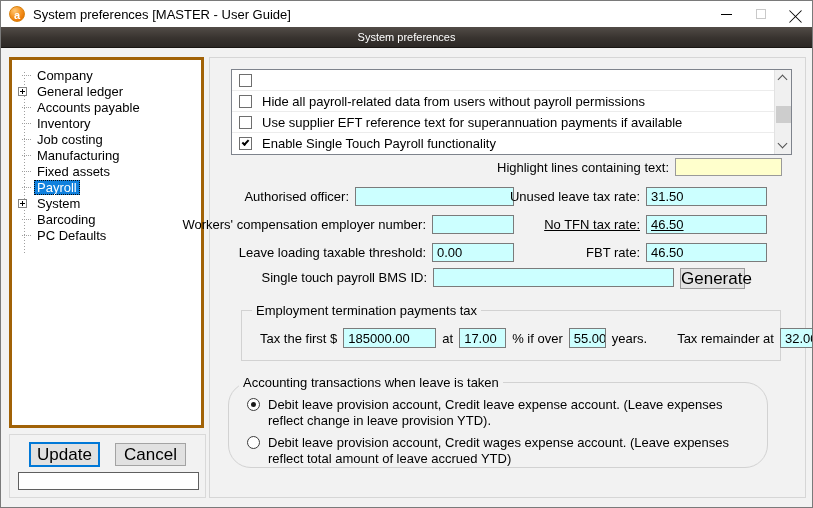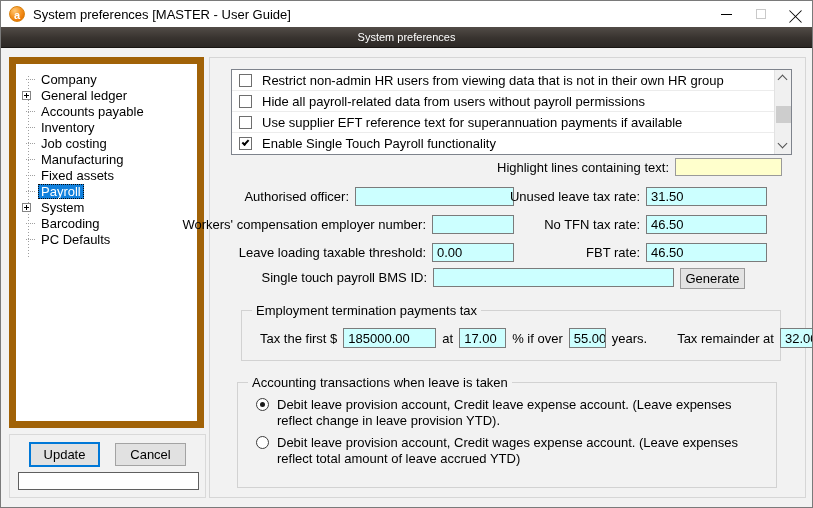--- a/index.html
+++ b/index.html
@@ -34,21 +34,21 @@
     height: 21px; text-align: center; color: #fff; font-size: 11px; line-height: 20px;
     background: linear-gradient(180deg, #524c47 0%, #38332f 55%, #2c2825 100%);
     border-bottom: 1px solid #191613;
   }
   
   .content { position: relative; width: 811px; height: 459px; background:#f2f2f2; }
 
   
   .tree-panel {
     position:absolute; left:8px; top:9px; width:195px; height:371px;
-    background:#fff; border:7px solid #a16207; padding:7px 2px 0 4px; overflow:hidden;
+    background:#fff; border:3px solid #a16207; padding:7px 2px 0 4px; overflow:hidden;
   }
   .tree-rail { position:absolute; left:12px; top:12px; width:1px; height:182px;
     background-image: repeating-linear-gradient(#9f9f9f 0 1px, transparent 1px 3px); }
   .tree-item { display:flex; align-items:center; height:16px; position:relative; }
   .tree-item .marker { width:18px; display:flex; align-items:center; justify-content:flex-start; flex:0 0 18px; }
   .tree-item .marker::before { content:""; display:block; margin-left:6px; width:9px; border-top:1px dotted #9f9f9f; }
   .tree-item.expandable .marker::before { display:none; }
   .tree-item.expandable .marker .plusbox {
     position:relative; margin-left:2px; width:9px; height:9px; background:#fff; border:1px solid #848484;
   }
@@ -57,21 +57,21 @@
   }
   .tree-item.expandable .marker .plusbox::after {
     content:""; position:absolute; left:3px; top:1px; width:1px; height:5px; background:#000;
   }
   .tree-item .t-label { padding:0 3px; line-height:15px; white-space:nowrap; }
   .tree-item.selected .t-label { background:#1080dd; color:#ffffff; outline:1px dotted #0a0a0a; outline-offset:-1px; }
 
   
   .actions-box { position:absolute; left:8px; top:386px; width:197px; height:64px;
     border:1px solid #d9d9d9; background:#f2f2f2; }
-  .btn { font-family:"Liberation Sans",sans-serif; font-size:13px; background:#e1e1e1; cursor:default; }
+  .btn { font-family:"Liberation Sans",sans-serif; font-size:17px; background:#e1e1e1; cursor:default; }
   .btn-update { position:absolute; left:19px; top:7px; width:71px; height:25px; border:2px solid #0078d7; }
   .btn-cancel { position:absolute; left:105px; top:8px; width:71px; height:23px; border:1px solid #a3a3a3; }
   .status-input { position:absolute; left:8px; top:37px; width:181px; height:18px;
     border:1px solid #5f5f5f; background:#fff; font-size:13px; padding-left:3px; }
 
   
   .main-panel { position:absolute; left:208px; top:9px; width:597px; height:441px;
     border:1px solid #d6d6d6; background:#f2f2f2; }
 
   
@@ -99,29 +99,29 @@
     font-family:"Liberation Sans",sans-serif; padding-left:4px; }
   .tinput.yellow { background:#ffffcc; border:1px solid #9a9a9a; height:18px; }
   .frow { position:absolute; display:flex; align-items:center; gap:6px; }
   .frow.justify { justify-content:flex-end; }
   .row-highlight { top:100px; left:0; width:572px; }
   .row-a-l { top:129px; left:0; width:304px; }
   .row-b-l { top:157px; left:0; width:304px; }
   .row-c-l { top:185px; left:0; width:304px; }
   .row-d-l { top:210px; left:0; width:464px; }
   .row-a-r { top:129px; right:38px; }
-  .row-b-r { top:157px; right:38px; }
+  .row-b-r { top:157px; right:38px;text-decoration:underline; }
   .row-c-r { top:185px; right:38px; }
   .btn-generate { position:absolute; left:470px; top:210px; width:65px; height:21px;
     border:1px solid #9a9a9a; background:#e3e3e3; }
 
   
   .groupbox { position:absolute; border:1px solid #d2d2d2; background:#f2f2f2; }
   .gb-etp { left:31px; top:252px; width:540px; height:51px; }
-  .gb-acct { left:27px; top:324px; width:540px; height:106px; }
+  .gb-acct { left:18px; top:324px; width:540px; height:86px;border-radius:23px; }
   .legend { position:absolute; top:-8px; left:10px; background:#f2f2f2; padding:0 4px; font-size:13px; white-space:nowrap; }
   .etp-row { position:absolute; left:18px; top:17px; display:flex; align-items:center; gap:6px; white-space:nowrap; }
   .etp-row .tinput { height:20px; }
   .gap-l { margin-left:24px; }
 
   
   .opt { position:absolute; left:18px; display:flex; gap:8px; }
   .opt-1 { top:14px; } .opt-2 { top:52px; }
   .radio { width:13px; height:13px; flex:0 0 13px; border:1px solid #3c3c3c; border-radius:50%; background:#fff; position:relative; margin-top:1px; }
   .radio.selected::after { content:""; position:absolute; left:3px; top:3px; width:5px; height:5px; border-radius:50%; background:#1a1a1a; }
@@ -209,21 +209,20 @@
       <button class="btn btn-cancel">Cancel</button>
       <input class="status-input" value="" style="">
     </div>
 
     <div class="main-panel">
 
       <div class="cb-list">
         <div class="cb-rows">
           <div class="cb-row">
             <span class="checkbox"></span>
-            <span class="cb-label">Restrict non-admin HR users from viewing data that is not in their own HR group</span>
           </div>
           <div class="cb-row">
             <span class="checkbox"></span>
             <span class="cb-label">Hide all payroll-related data from users without payroll permissions</span>
           </div>
           <div class="cb-row">
             <span class="checkbox"></span>
             <span class="cb-label">Use supplier EFT reference text for superannuation payments if available</span>
           </div>
           <div class="cb-row">

